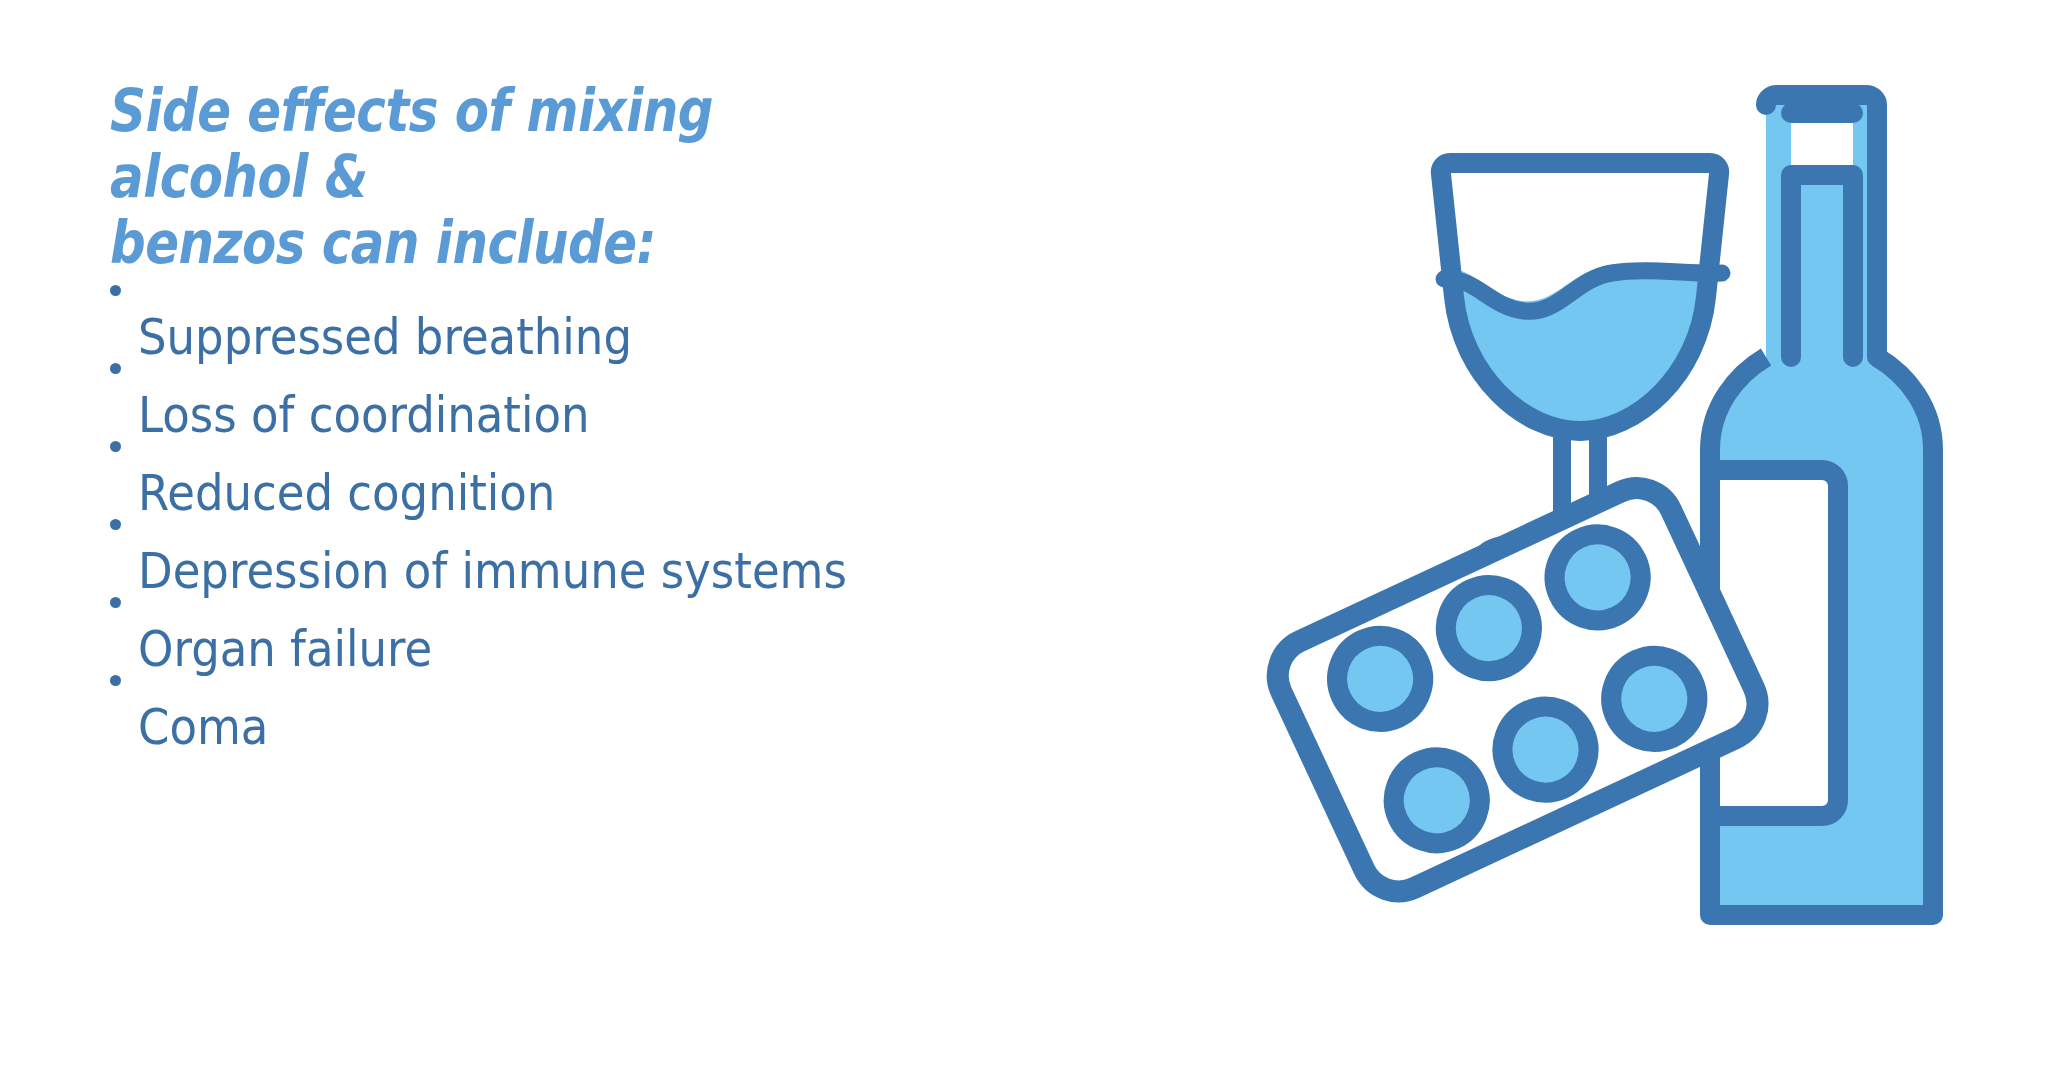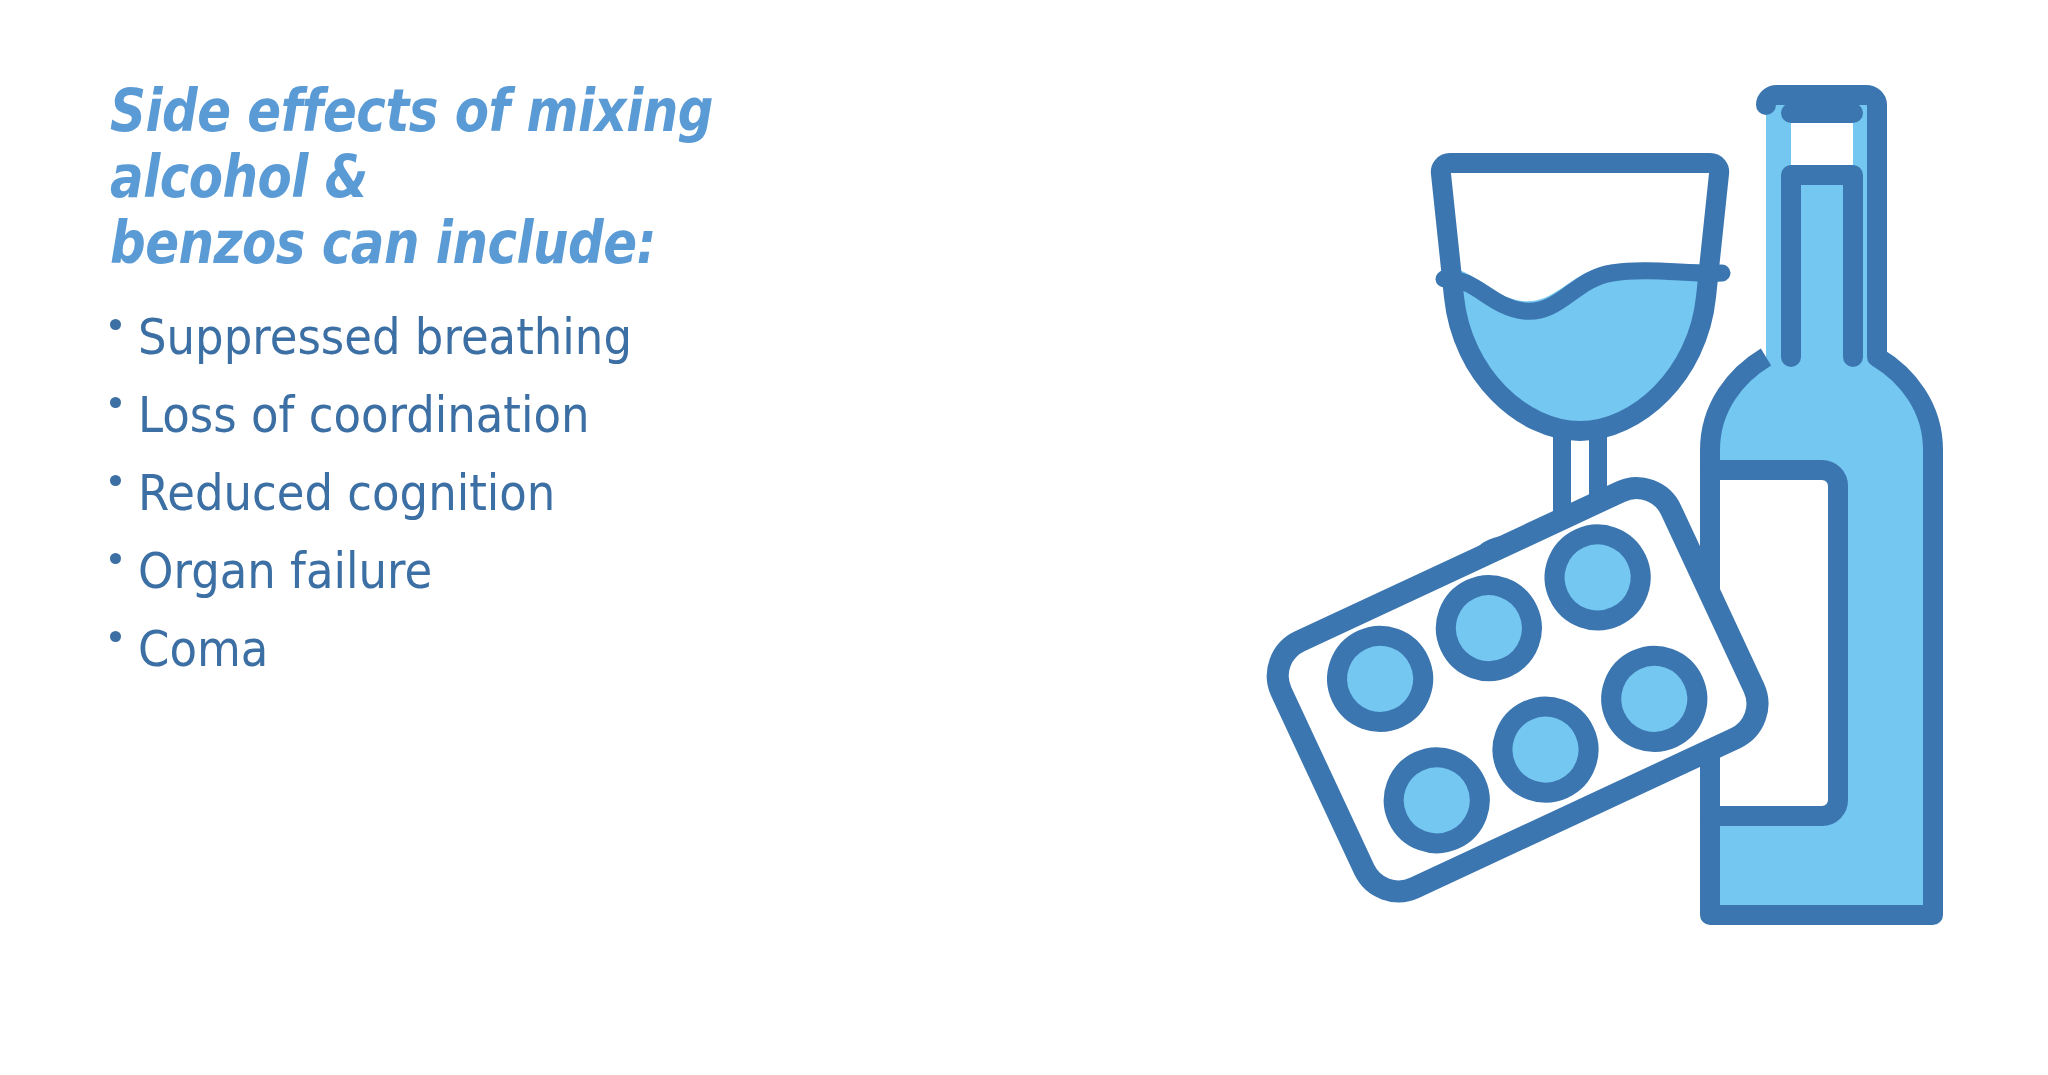--- a/index.html
+++ b/index.html
@@ -50,21 +50,21 @@
     margin: 0;
     padding: 0;
     position: absolute;
     top: 220px;
     left: 0;
     width: 1080px;
   }
 
   .side-effects-list li {
     display: flex;
-    align-items: center;
+    align-items: flex-start;
     height: 78px;
     color: #3c6fa3;
     font-family: "DejaVu Sans", sans-serif;
     font-weight: 400;
     font-size: 50px;
     line-height: 78px;
     white-space: nowrap;
   }
 
   .bullet-dot {
@@ -120,20 +120,24 @@
       <li>
         <span class="bullet-dot"></span>
         <span class="item-label">Loss of coordination</span>
       </li>
 
       <li>
         <span class="bullet-dot"></span>
         <span class="item-label">Reduced cognition</span>
       </li>
 
+      <li>
+        <span class="bullet-dot"></span>
+        <span class="item-label">Depression of immune systems</span>
+      </li>
 
       <li>
         <span class="bullet-dot"></span>
         <span class="item-label">Organ failure</span>
       </li>
 
       <li>
         <span class="bullet-dot"></span>
         <span class="item-label">Coma</span>
       </li>

